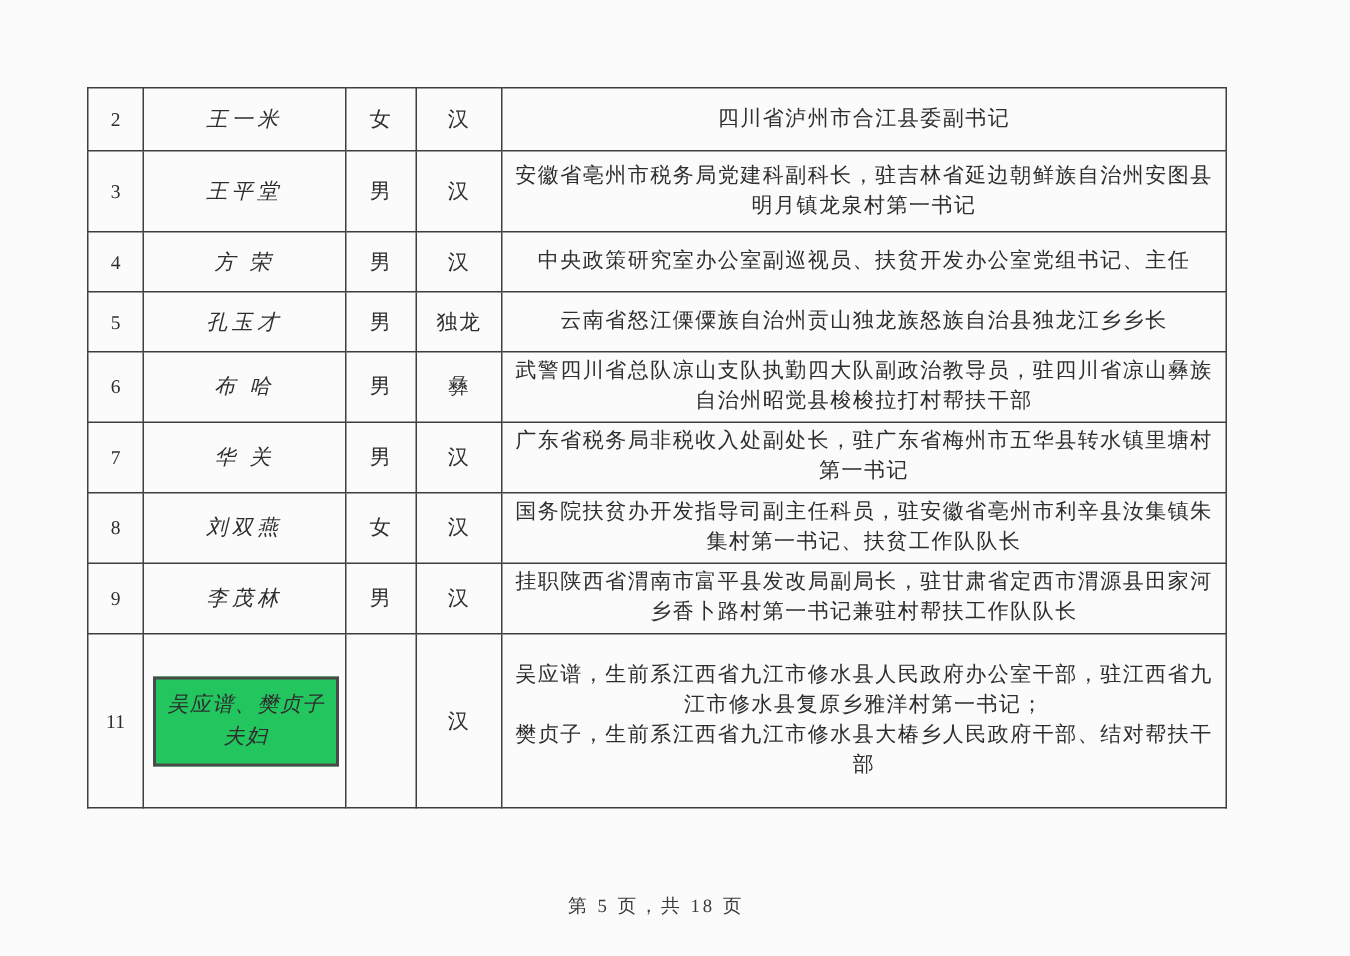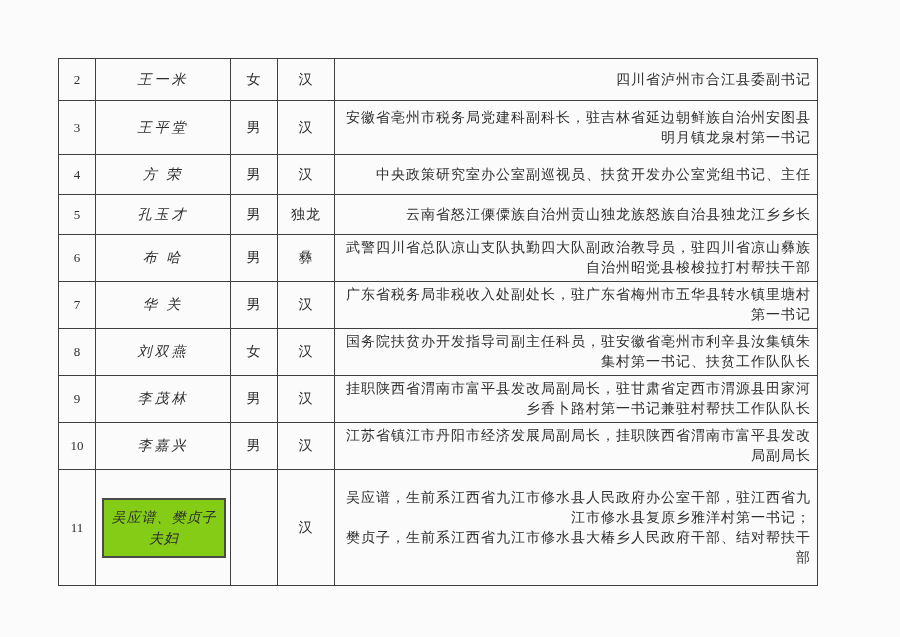--- a/index.html
+++ b/index.html
@@ -42,41 +42,41 @@
     letter-spacing: 3px;
     padding: 3px 4px;
     font-style: italic;
   }
   td.c-gender, td.c-ethnic {
     text-align: center;
     letter-spacing: 1px;
     padding: 3px 2px;
   }
   td.c-desc {
-    text-align: right;
+    text-align: center;
     line-height: 20px;
     letter-spacing: 1px;
     white-space: pre-line;
   }
   tr.h42  { height: 42px; }
   tr.h54  { height: 54px; }
   tr.h40  { height: 40px; }
   tr.h44  { height: 44px; }
   tr.h46  { height: 46px; }
   tr.h116 { height: 116px; }
   .mourning-frame {
     display: block;
     margin: 2px auto;
     width: 108px;
     border: 2px solid #4a4a4a;
     padding: 7px 6px;
     line-height: 21px;
     letter-spacing: 1px;
     text-align: center;
-    background: #84cc16;
+    background: #22c55e;
   }
   .page-footer {
     position: absolute;
     left: 58px;
     top: 596px;
     width: 759px;
     text-align: center;
     font-size: 12.5px;
     letter-spacing: 2px;
     color: #3a3a3a;
@@ -145,34 +145,28 @@
         <td class="c-ethnic">汉</td>
         <td class="c-desc">国务院扶贫办开发指导司副主任科员，驻安徽省亳州市利辛县汝集镇朱集村第一书记、扶贫工作队队长</td>
       </tr>
       <tr class="h44">
         <td class="c-num">9</td>
         <td class="c-name">李茂林</td>
         <td class="c-gender">男</td>
         <td class="c-ethnic">汉</td>
         <td class="c-desc">挂职陕西省渭南市富平县发改局副局长，驻甘肃省定西市渭源县田家河乡香卜路村第一书记兼驻村帮扶工作队队长</td>
       </tr>
-      <tr class="h46">
-        <td class="c-num">10</td>
-        <td class="c-name">李嘉兴</td>
-        <td class="c-gender">男</td>
-        <td class="c-ethnic">汉</td>
-        <td class="c-desc">江苏省镇江市丹阳市经济发展局副局长，挂职陕西省渭南市富平县发改局副局长</td>
-      </tr>
       <tr class="h116">
         <td class="c-num">11</td>
         <td class="c-name">
           <span class="mourning-frame">吴应谱、樊贞子夫妇</span>
         </td>
         <td class="c-gender"></td>
         <td class="c-ethnic">汉</td>
         <td class="c-desc">吴应谱，生前系江西省九江市修水县人民政府办公室干部，驻江西省九江市修水县复原乡雅洋村第一书记；
 樊贞子，生前系江西省九江市修水县大椿乡人民政府干部、结对帮扶干部</td>
       </tr>
     </tbody>
   </table>
 
+  <div class="page-footer">第 5 页，共 18 页</div>
 
 </div>
 
 </body></html>

